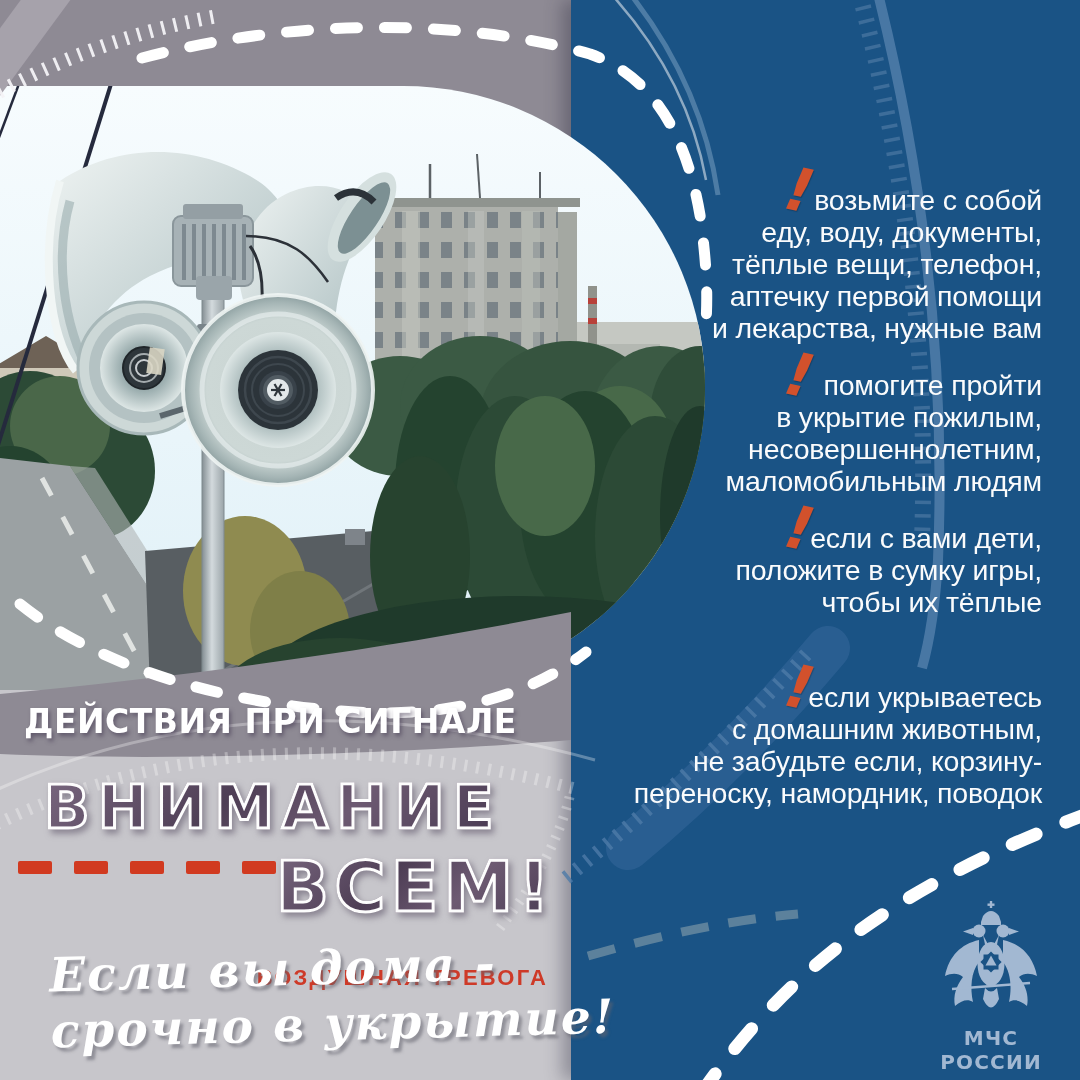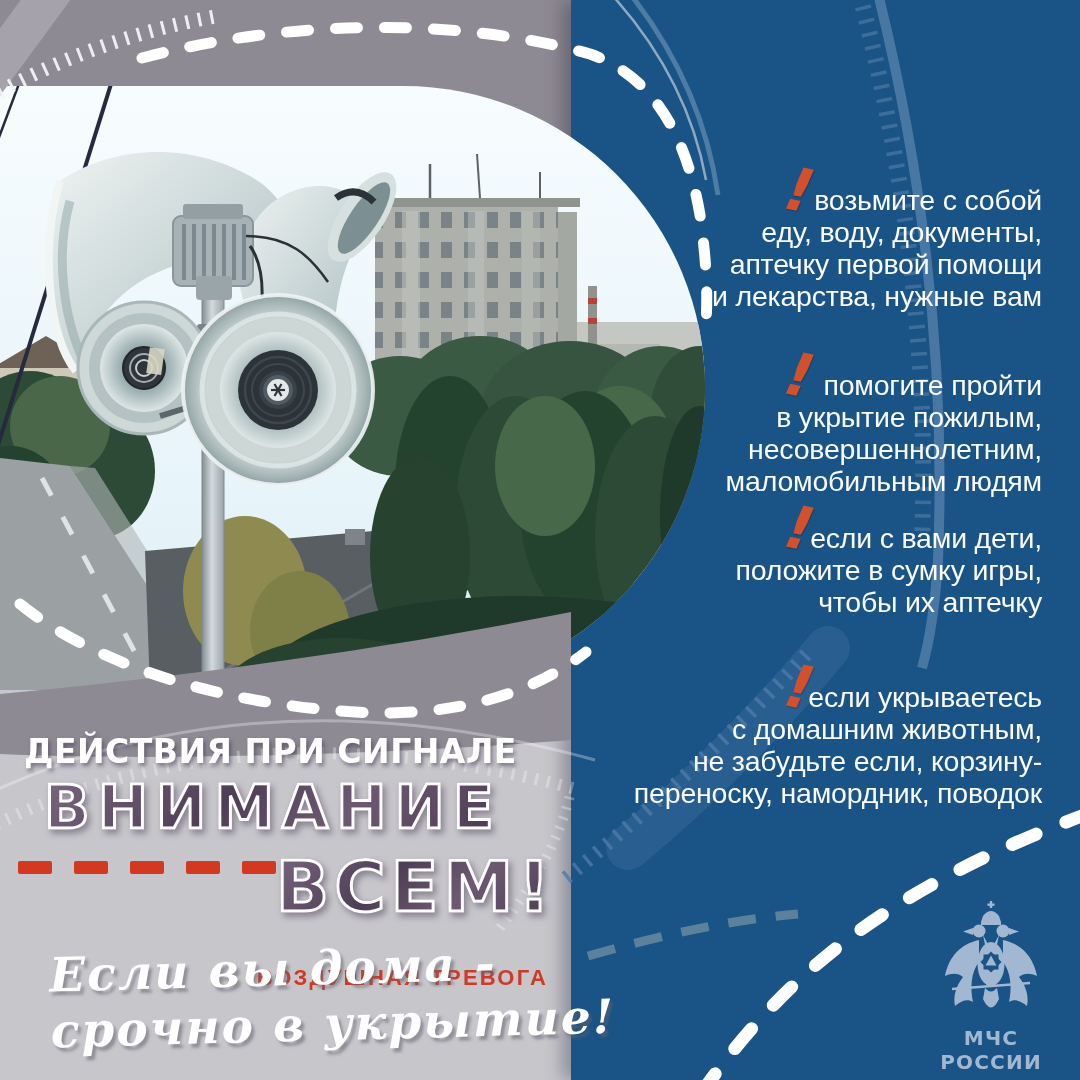--- a/index.html
+++ b/index.html
@@ -22,21 +22,21 @@
   .tip{position:absolute;right:0;width:430px;text-align:right;color:#fafbfc;
        font-size:28.5px;line-height:32px;letter-spacing:-0.2px;}
   .tip .bang{position:absolute;left:174px;top:-24px;font-family:"DejaVu Sans",sans-serif;
        font-weight:bold;font-style:italic;font-size:60px;line-height:60px;color:var(--accent_red,#d2512c);
        transform:rotate(12deg);text-shadow:1px 1px 1px rgba(0,0,0,.2);}
   .tip1{top:184px;} .tip2{top:369px;} .tip3{top:522px;} .tip4{top:681px;}
 
   
   .band-title{position:absolute;left:24px;top:702px;z-index:6;color:#ffffff;
       font-family:"DejaVu Sans",sans-serif;font-weight:bold;font-size:33px;letter-spacing:.5px;
-      text-shadow:2px 3px 4px rgba(60,50,75,.55);margin-top:30px;}
+      text-shadow:2px 3px 4px rgba(60,50,75,.55);}
 
   
   .hl{position:absolute;z-index:6;font-family:"DejaVu Sans",sans-serif;font-weight:bold;
       background:linear-gradient(135deg,#7a6880 0%,#4e3e55 40%,#6d5a72 65%,#463850 100%);
       -webkit-background-clip:text;background-clip:text;color:transparent;
       -webkit-text-stroke:3px #fdfdfd;
       filter:drop-shadow(3px 4px 3px rgba(90,80,100,.55));}
   .hl1{left:44px;top:772px;font-size:60px;letter-spacing:8px;}
   .hl2{right:525px;top:846px;font-size:70px;letter-spacing:5px;}
   .dash-row{position:absolute;left:18px;top:861px;z-index:6;display:flex;}
@@ -270,35 +270,36 @@
     <path d="M588,956 C 665,934 730,920 798,914" stroke="#64869f" stroke-width="9" stroke-dasharray="28 20" fill="none" opacity=".9"></path>
 
     <path d="M700,1095 C 788,968 900,882 1098,810" stroke="#ffffff" stroke-width="13" stroke-dasharray="26 32" stroke-linecap="round" fill="none"></path>
   </svg>
 
   <div class="tips">
     <div class="tip tip1">
       <span class="bang">!</span>
       <div>возьмите с собой</div>
       <div>еду, воду, документы,</div>
+      <div>тёплые вещи, телефон,</div>
       <div>аптечку первой помощи</div>
       <div>и лекарства, нужные вам</div>
     </div>
     <div class="tip tip2">
       <span class="bang">!</span>
       <div>помогите пройти</div>
       <div>в укрытие пожилым,</div>
       <div>несовершеннолетним,</div>
       <div>маломобильным людям</div>
     </div>
     <div class="tip tip3">
       <span class="bang">!</span>
       <div>если с вами дети,</div>
       <div>положите в сумку игры,</div>
-      <div>чтобы их аптечку</div>
+      <div>чтобы их тёплые</div>
     </div>
     <div class="tip tip4">
       <span class="bang">!</span>
       <div>если укрываетесь</div>
       <div>с домашним животным,</div>
       <div>не забудьте если, корзину-</div>
       <div>переноску, намордник, поводок</div>
     </div>
   </div>
 

